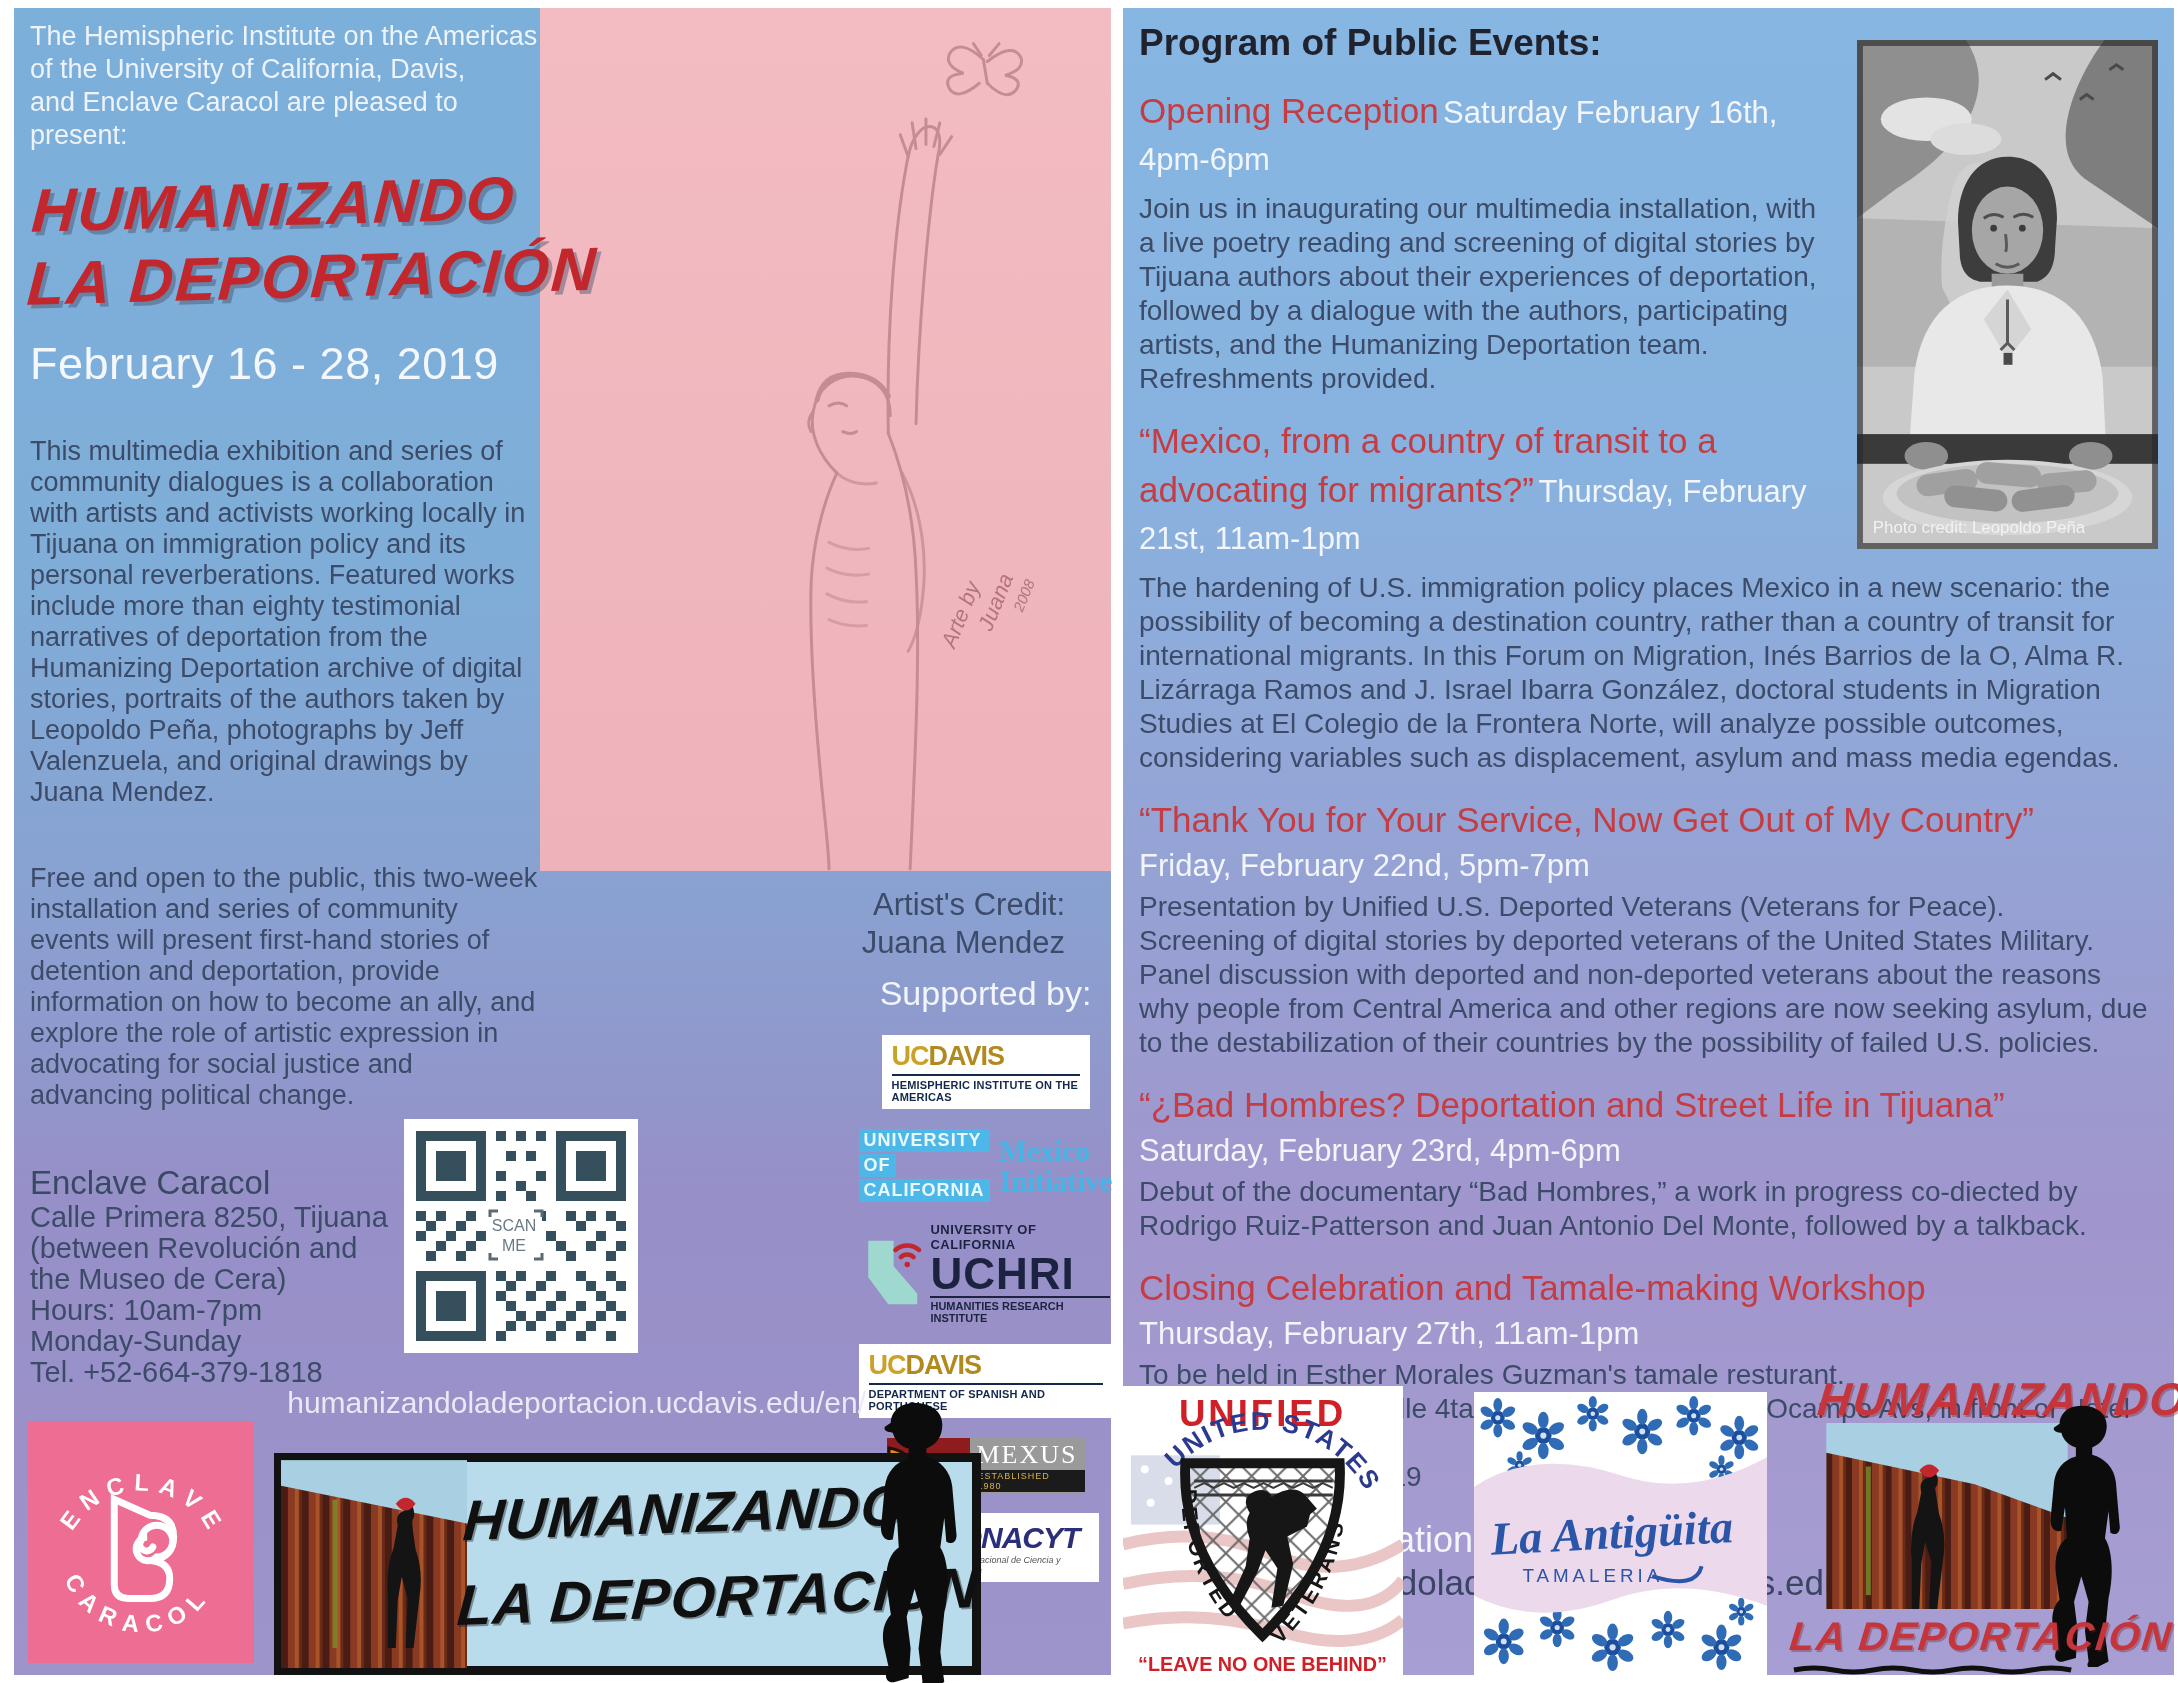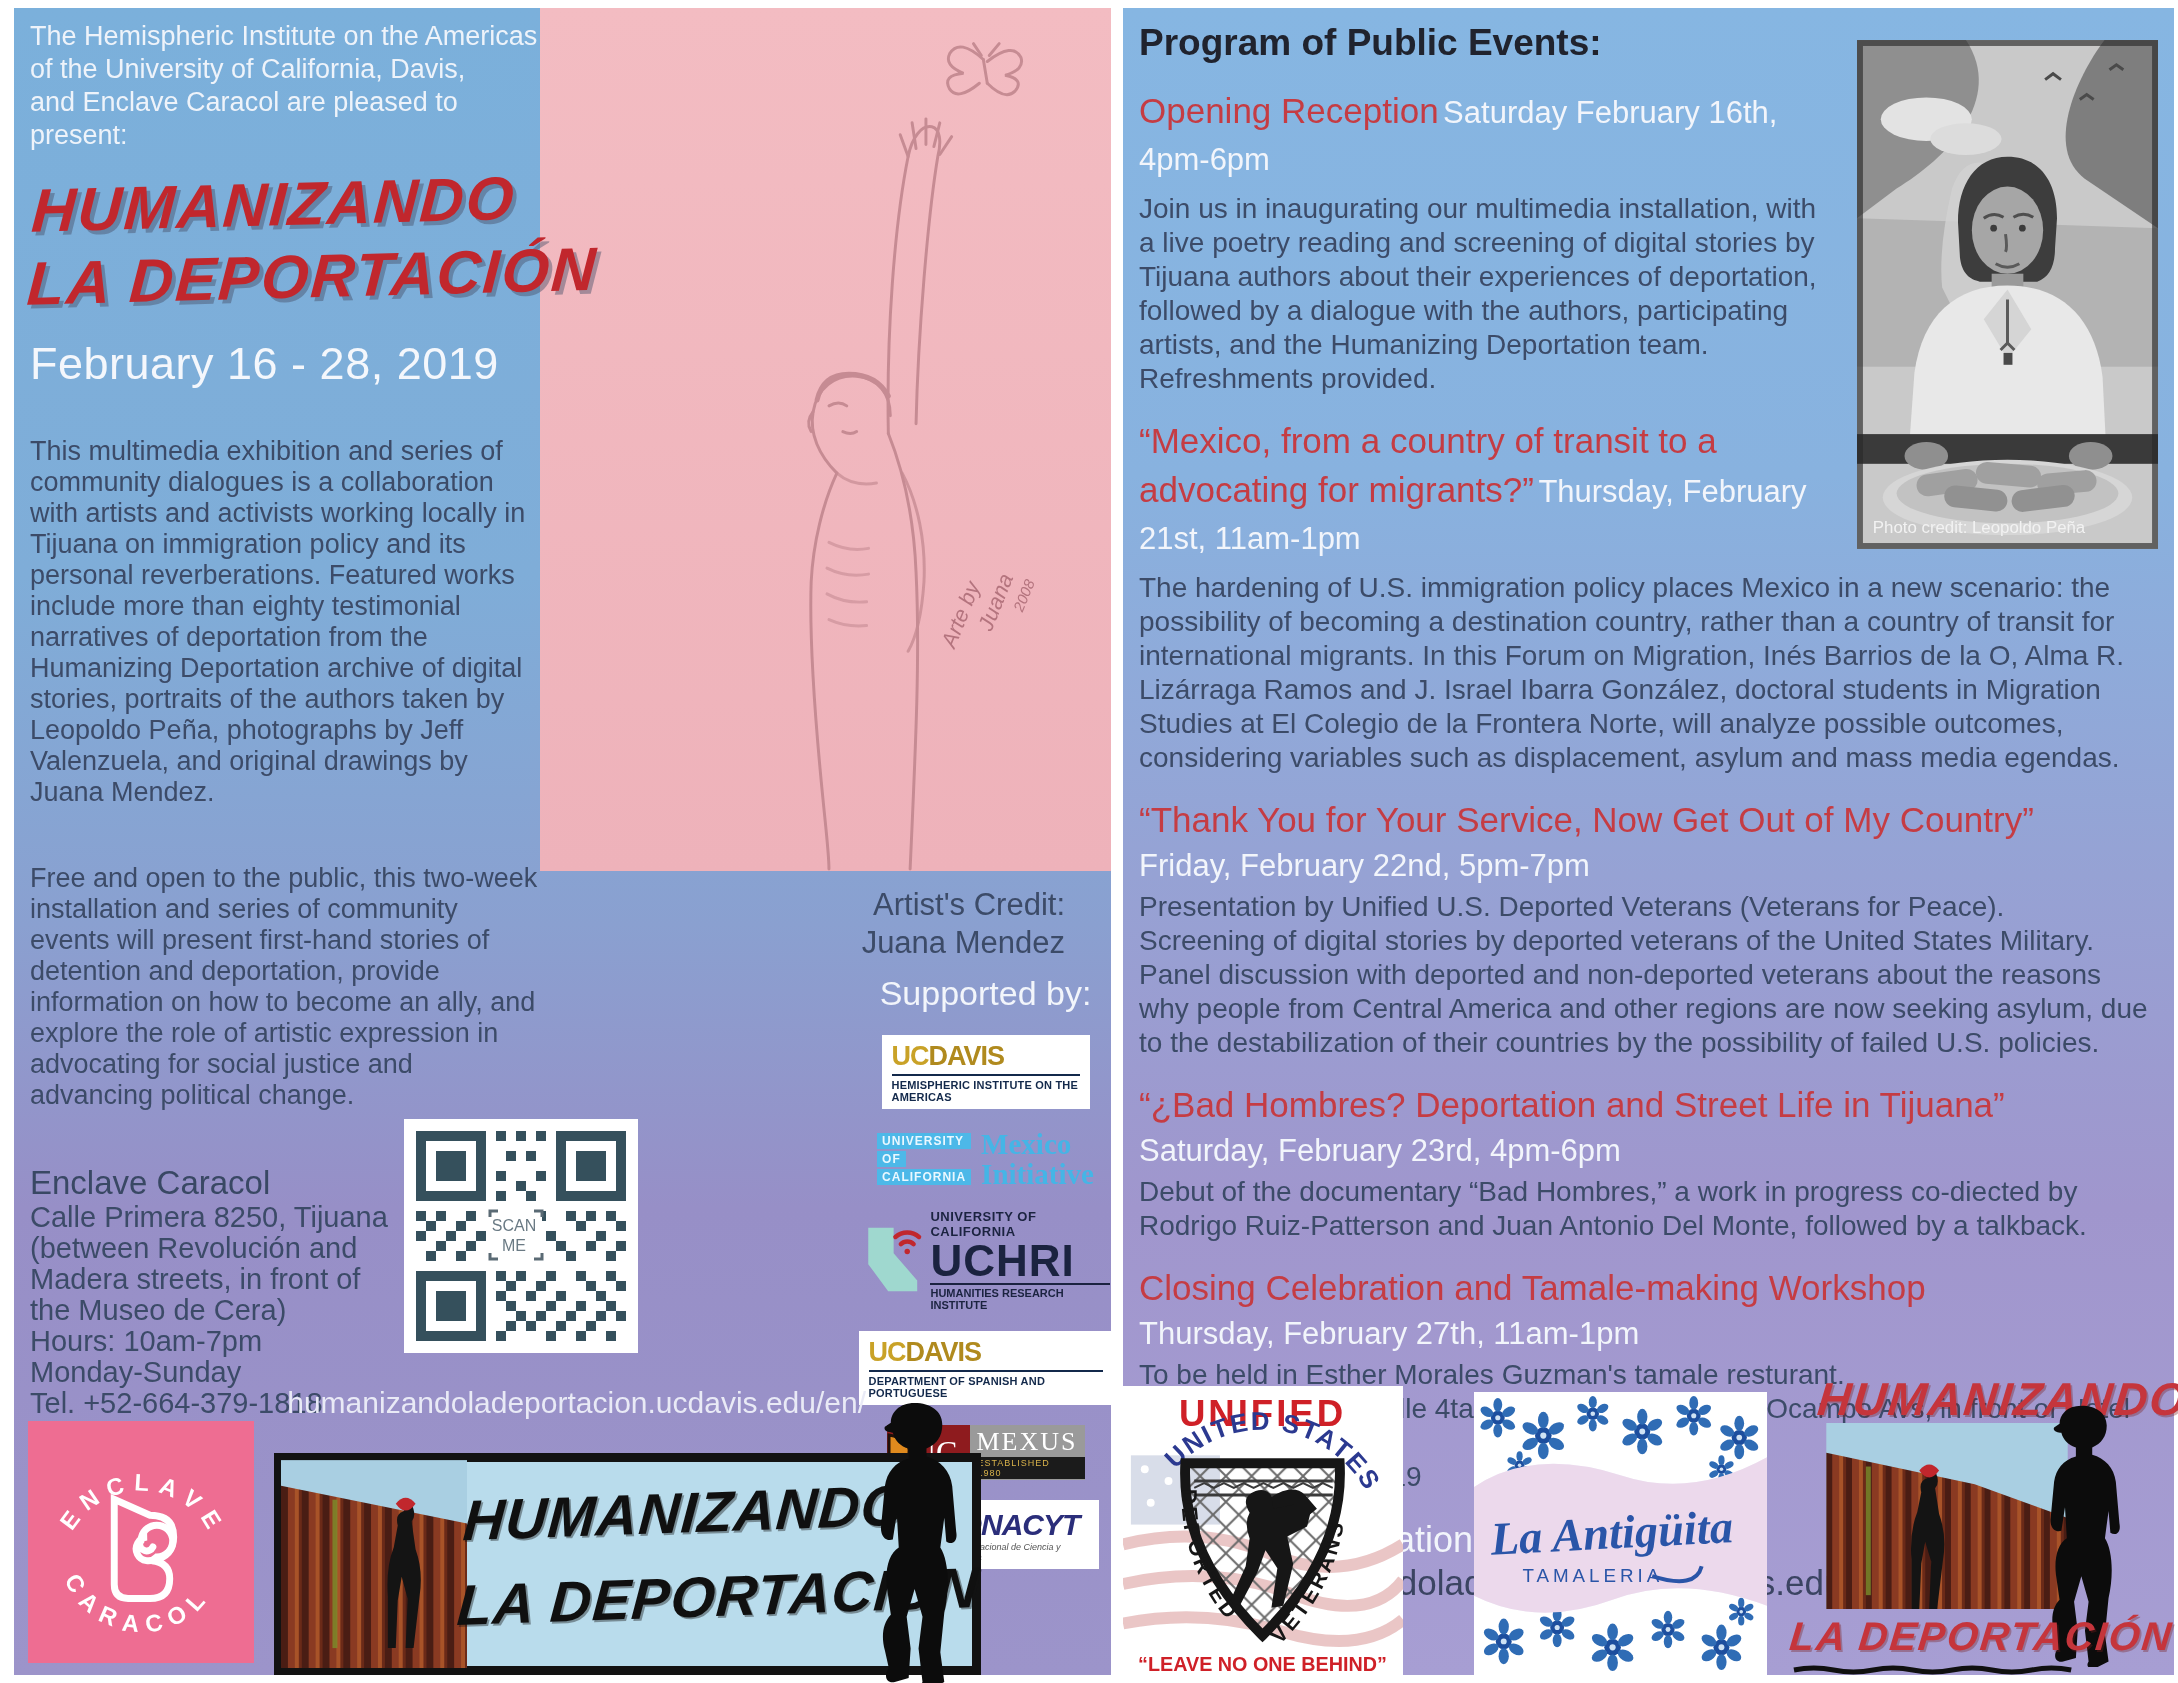--- a/index.html
+++ b/index.html
@@ -36,21 +36,21 @@
   #sponsor-col{left:847px;top:966px;width:249px;display:flex;flex-direction:column;
     align-items:center;gap:20px;}
   .supported-by{font-size:34px;color:#f2f5fb;margin-bottom:2px;}
   .logo-box{background:#fff;padding:6px 10px;width:188px;text-align:left;}
   .ucd-brand{font-weight:bold;font-size:27px;letter-spacing:-1px;
     border-bottom:2px solid #13294b;padding-bottom:2px;}
   .ucd-brand .uc{color:#c9a227;}  .ucd-brand .davis{color:#b08a1e;}
   .ucd-sub{font-weight:bold;font-size:11px;color:#13294b;margin-top:3px;letter-spacing:0.2px;}
   .logo-mexico{display:flex;gap:10px;align-items:center;}
   .mex-blocks{display:flex;flex-direction:column;gap:2px;}
-  .mex-blocks span{background:#4db8e8;color:#eaf8ff;font-weight:bold;font-size:12px;
+  .mex-blocks span{background:#4db8e8;color:#eaf8ff;font-weight:bold;font-size:18px;
     padding:1px 5px;letter-spacing:1px;}
   .mex-right{font-family:"Liberation Serif",serif;color:#45b5e6;font-size:29px;
     line-height:30px;font-weight:bold;}
   .logo-uchri{display:flex;align-items:center;gap:6px;}
   .uchri-txt{color:#1b2340;}
   .uchri-univ{font-size:13px;font-weight:bold;letter-spacing:0.5px;}
   .uchri-brand{font-size:44px;font-weight:bold;letter-spacing:1px;line-height:44px;}
   .uchri-sub{font-size:11px;font-weight:bold;border-top:2px solid #1b2340;padding-top:2px;}
   .logo-mexus{display:flex;width:198px;height:55px;}
   .mexus-left{background:#8e1b1e;color:#fff;width:83px;display:flex;align-items:center;
@@ -150,21 +150,20 @@
       <div>HUMANIZANDO</div>
       <div>LA DEPORTACIÓN</div>
     </div>
     <div class="date-range">February 16 - 28, 2019</div>
     <div class="lead">This multimedia exhibition and series of community dialogues is a collaboration with artists and activists working locally in Tijuana on immigration policy and its personal reverberations. Featured works include more than eighty testimonial narratives of deportation from the Humanizing Deportation archive of digital stories, portraits of the authors taken by Leopoldo Peña, photographs by Jeff Valenzuela, and original drawings by Juana Mendez.</div>
     <div class="lead lead2">Free and open to the public, this two-week installation and series of community events will present first-hand stories of detention and deportation, provide information on how to become an ally, and explore the role of artistic expression in advocating for social justice and advancing political change.</div>
     <div class="venue-name">Enclave Caracol</div>
     <div class="venue-lines">
       <div>Calle Primera 8250, Tijuana</div>
       <div>(between Revolución and</div>
-      <div>Madera streets, in front of</div>
       <div>the Museo de Cera)</div>
       <div>Hours: 10am-7pm</div>
       <div>Monday-Sunday</div>
       <div>Tel. +52-664-379-1818</div>
     </div>
   </div>
 
   <div id="artist-credit" class="abs">
     <div>Artist's Credit:</div>
     <div>Juana Mendez</div>

